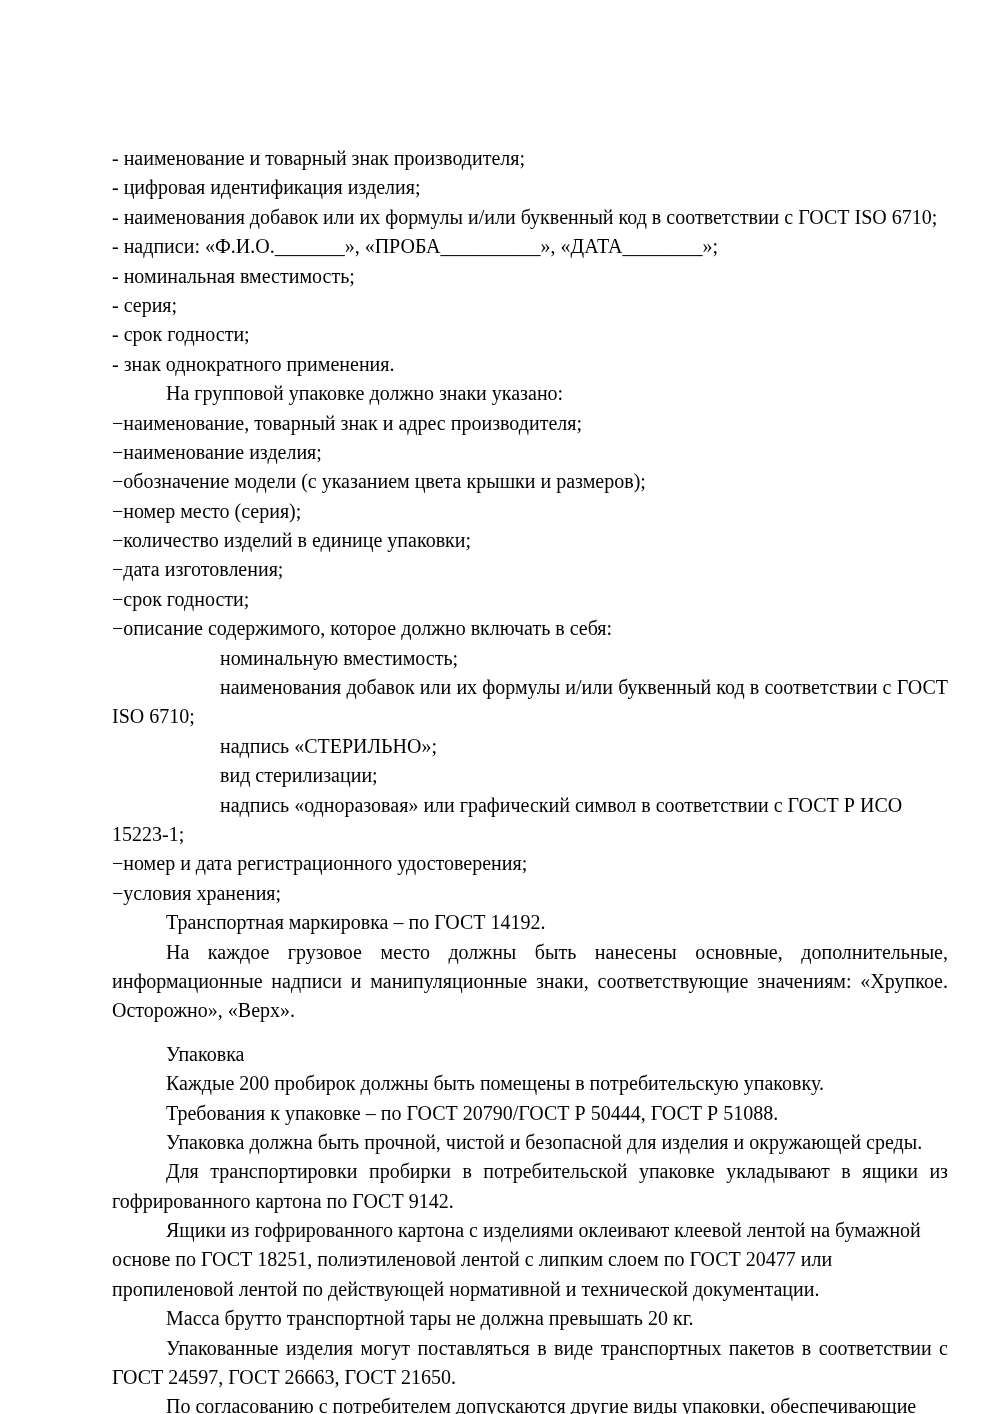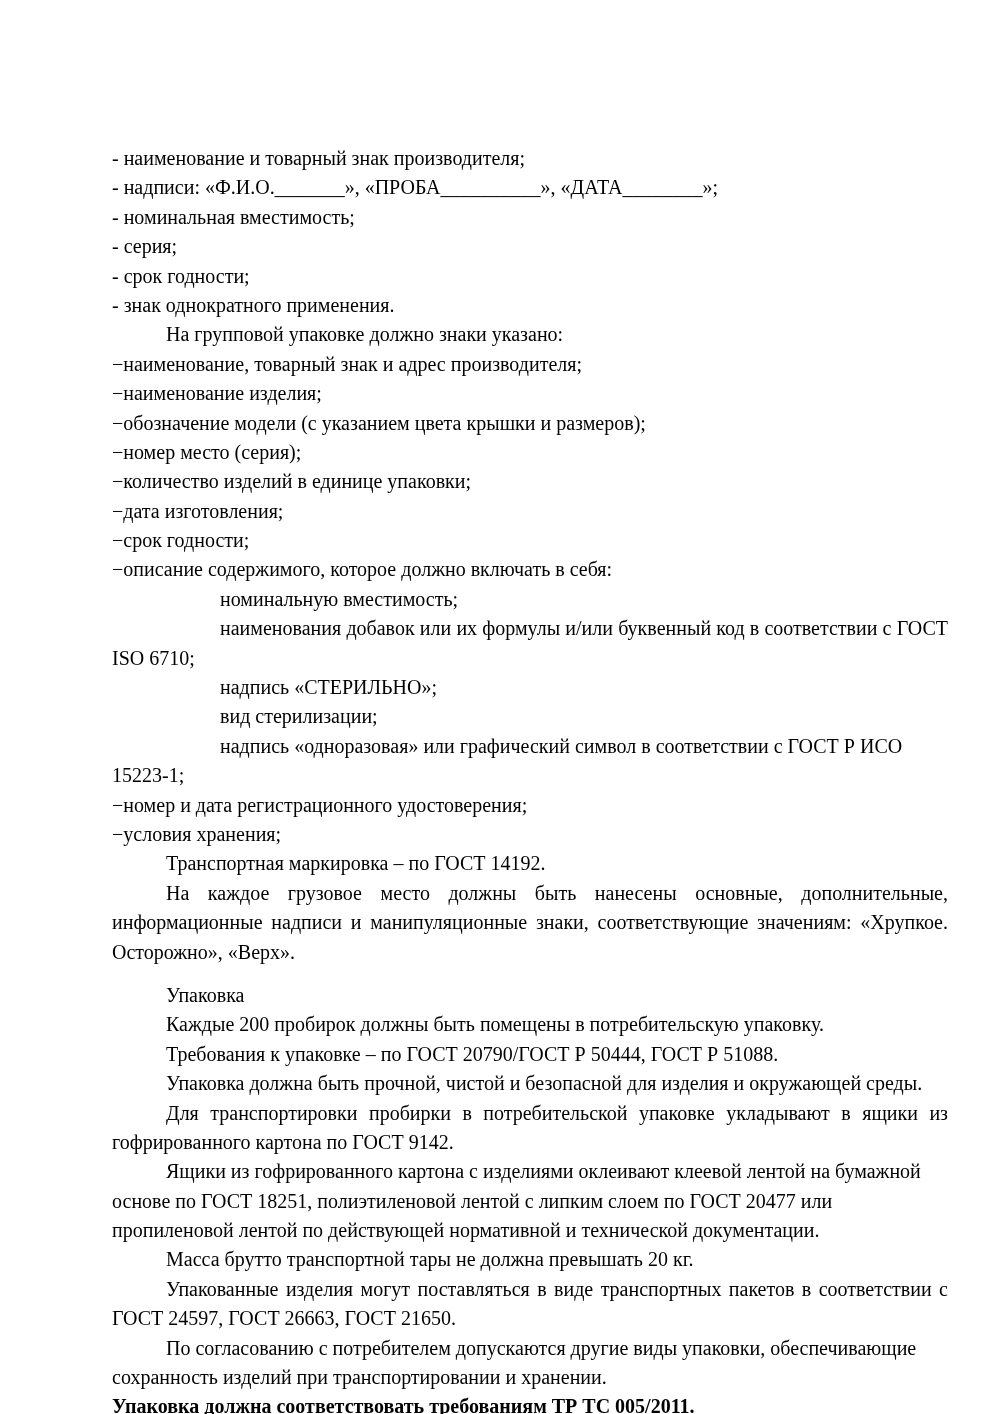--- a/index.html
+++ b/index.html
@@ -50,20 +50,22 @@
   }
   .gap-md { height: 14px; }
 </style>
 </head>
 <body>
 
 <div class="page">
   <div class="doc">
 
     <p class="line">- наименование и товарный знак производителя;</p>
+    <p class="line">- цифровая идентификация изделия;</p>
+    <p class="line just">- наименования добавок или их формулы и/или буквенный код в соответствии с ГОСТ ISO 6710;</p>
     <p class="line">- надписи: «Ф.И.О._______», «ПРОБА__________», «ДАТА________»;</p>
     <p class="line">- номинальная вместимость;</p>
     <p class="line">- серия;</p>
     <p class="line">- срок годности;</p>
     <p class="line">- знак однократного применения.</p>
     <p class="line indent">На групповой упаковке должно знаки указано:</p>
     <p class="line">−наименование, товарный знак и адрес производителя;</p>
     <p class="line">−наименование изделия;</p>
     <p class="line">−обозначение модели (с указанием цвета крышки и размеров);</p>
     <p class="line">−номер место (серия);</p>

